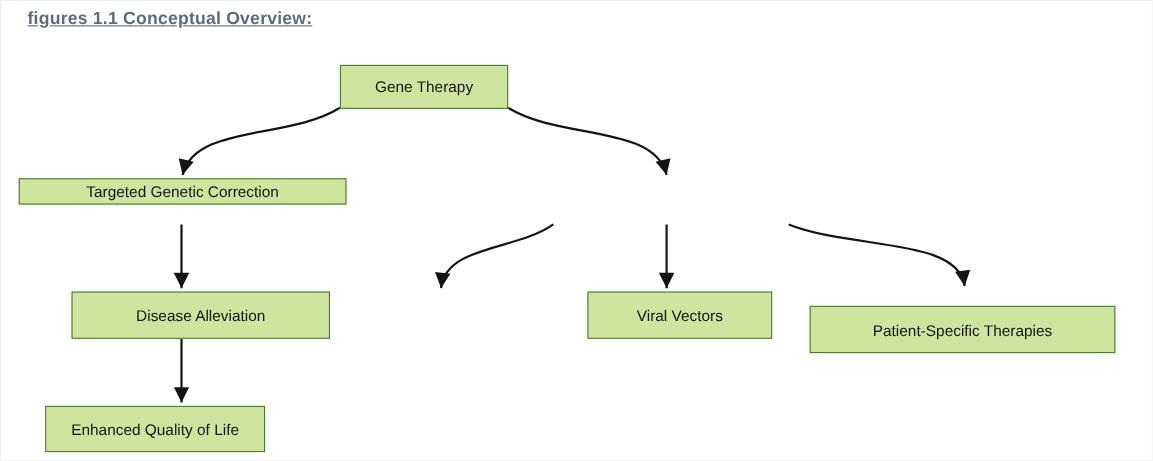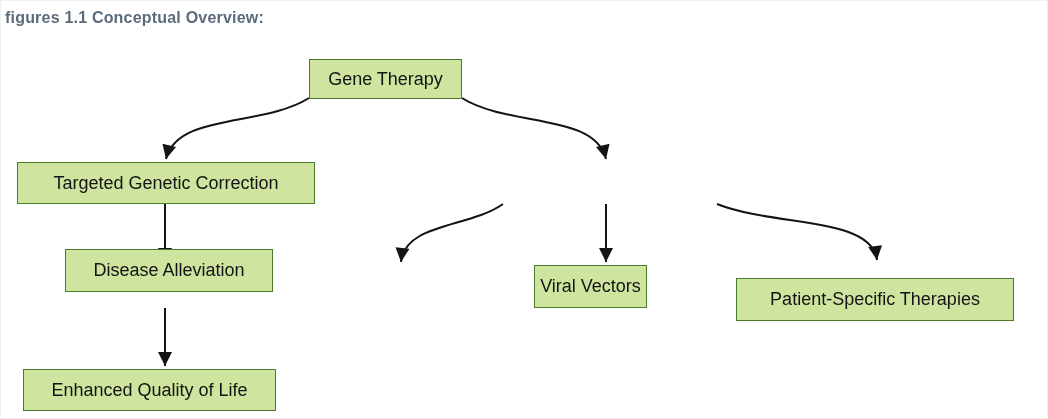--- a/index.html
+++ b/index.html
@@ -12,27 +12,28 @@
     position: relative;
     width: 1048px;
     height: 419px;
     background: var(--background, #ffffff);
     border: 1px solid #eef0f2;
     box-sizing: border-box;
     overflow: hidden;
   }
   .figure-title {
     position: absolute;
-    left: 4px;
+    left: 24px;
     top: 8px;
     font-size: 16px;
     font-weight: 700;
     letter-spacing: 0.2px;
     color: var(--title_text, #5b6b7c);
     white-space: nowrap;
+    text-decoration: underline;
   }
   .edges-layer {
     position: absolute;
     left: 0;
     top: 0;
     width: 1048px;
     height: 419px;
   }
   .edge {
     fill: none;
@@ -45,21 +46,21 @@
   }
   .node {
     position: absolute;
     display: flex;
     align-items: center;
     justify-content: center;
     box-sizing: border-box;
     background: var(--node_fill, #cfe49e);
     border: 1.5px solid var(--node_border, #4a7b2c);
     color: var(--node_text, #141414);
-    font-size: 18px;
+    font-size: 14px;
     white-space: nowrap;
     text-align: center;
   }
 </style>
 </head>
 <body>
 
 <div class="canvas">
 
   <div class="figure-title">figures 1.1 Conceptual Overview:</div>
@@ -76,35 +77,35 @@
     <path class="edge" d="M164,307 L164,365" marker-end="url(#arrow)"></path>
     <path class="edge" d="M502,203 C468,227 404,222 400,261" marker-end="url(#arrow)"></path>
     <path class="edge" d="M605,203 L605,261" marker-end="url(#arrow)"></path>
     <path class="edge" d="M716,203 C774,226 870,215 876,259" marker-end="url(#arrow)"></path>
   </svg>
 
   <div class="node" style="left:308px; top:58px; width:153px; height:40px">
     <span>Gene Therapy</span>
   </div>
 
-  <div class="node" style="left:16px; top:161px; width:298px; height:42px">
+  <div class="node" style="left:16px; top:161px; width:298px; height:24px">
     <span>Targeted Genetic Correction</span>
   </div>
 
 
-  <div class="node" style="left:64px; top:248px; width:208px; height:43px">
+  <div class="node" style="left:64px; top:264px; width:235px; height:43px">
     <span>Disease Alleviation</span>
   </div>
 
 
-  <div class="node" style="left:533px; top:264px; width:113px; height:43px">
+  <div class="node" style="left:533px; top:264px; width:168px; height:43px">
     <span>Viral Vectors</span>
   </div>
 
   <div class="node" style="left:735px; top:277px; width:278px; height:43px">
     <span>Patient-Specific Therapies</span>
   </div>
 
-  <div class="node" style="left:22px; top:368px; width:253px; height:42px">
+  <div class="node" style="left:40px; top:368px; width:200px; height:42px">
     <span>Enhanced Quality of Life</span>
   </div>
 
 </div>
 
 </body></html>

